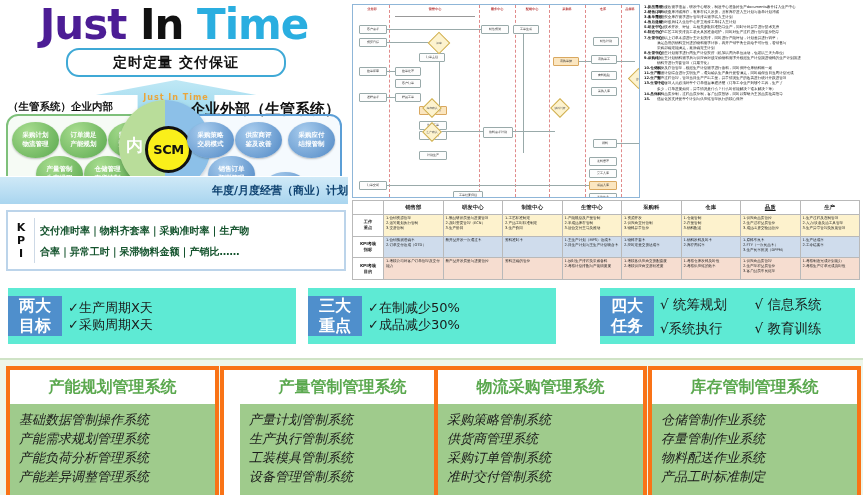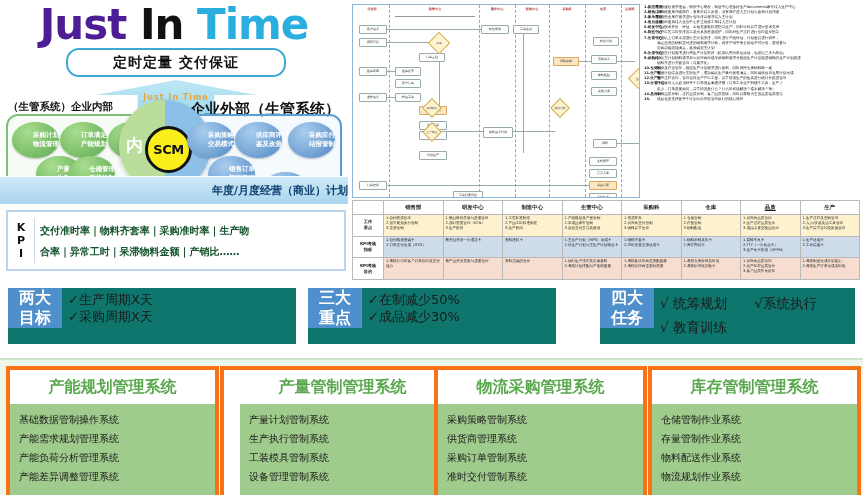--- a/index.html
+++ b/index.html
@@ -27,21 +27,21 @@
   .arrow-label{position:absolute;left:96px;top:19px;width:160px;text-align:center;
     font-size:8px;font-weight:bold;color:#eaa63a;letter-spacing:1px;}
   .lbl-inner{position:absolute;left:8px;top:26px;font-size:10.5px;font-weight:bold;color:#111;}
   .lbl-outer{position:absolute;right:8px;top:26px;font-size:15px;font-weight:bold;color:#111;text-align:right;}
 
   .grp{position:absolute;top:40px;height:78px;border-radius:12px;}
   .grp-in{left:6px;width:164px;border:2px solid #7ec07a;background:rgba(236,247,233,.45);}
   .grp-out{right:6px;width:164px;border:2px solid #5b9ed6;background:rgba(233,243,252,.45);}
 
   .bub{position:absolute;width:47px;height:36px;border-radius:50%;
-    display:flex;flex-direction:column;align-items:flex-end;justify-content:center;
+    display:flex;flex-direction:column;align-items:center;justify-content:center;
     font-size:6.5px;font-weight:bold;color:#fff;line-height:9px;text-align:center;
     box-shadow:0 1px 2px rgba(0,0,0,.25);}
   .bub.g{background:radial-gradient(circle at 35% 28%,#a8dd8f,#5aa84e);}
   .bub.b{background:radial-gradient(circle at 35% 28%,#a9cdee,#4f87c4);}
 
   .ball{position:absolute;left:119px;top:26px;width:92px;height:92px;border-radius:50%;
     background:linear-gradient(90deg,#b9dd9a 0 50%,#8cc0e8 50% 100%);
     box-shadow:0 2px 4px rgba(0,0,0,.2);}
   .ball .ch{position:absolute;top:34px;font-size:17px;font-weight:bold;color:#fff;}
   .ball .ch.l{left:7px;} .ball .ch.r{right:7px;}
@@ -55,40 +55,40 @@
     font-weight:bold;color:#0b3f6e;}
 
   .kpi-box{position:absolute;left:6px;top:210px;width:336px;height:57px;
     background:#fff;border:2px solid #bcd4ea;display:flex;align-items:center;}
   .kpi-tag{width:26px;text-align:center;font-size:11px;font-weight:bold;color:#111;
     line-height:13px;border-right:1.5px solid #cdd9e6;padding:3px 0;}
   .kpi-text{flex:1;padding:0 5px;font-size:10px;font-weight:bold;color:#14532d;line-height:21px;}
 
   
   .goalrow{position:absolute;left:0;top:288px;width:863px;height:66px;}
-  .goal{position:absolute;top:0;height:56px;background:#0f766e;display:flex;align-items:flex-start;}
+  .goal{position:absolute;top:0;height:56px;background:#5eead4;display:flex;align-items:center;}
   .goal .tag{width:54px;background:#4f8fcc;color:#fff;font-size:16px;font-weight:bold;
     display:flex;flex-direction:column;align-items:center;justify-content:center;line-height:20px;}
   .goal .body{flex:1;padding:3px 6px;font-size:13px;color:#1a1a1a;line-height:17px;}
   .goal .body .li{white-space:nowrap;}
   .g1{left:8px;width:288px;}
   .g2{left:308px;width:248px;}
   .g3{left:600px;width:255px;}
   .g3 .body{display:flex;flex-wrap:wrap;align-content:center;}
   .g3 .li{width:50%;font-size:13.5px;line-height:24px;}
 
   
   .sysrow{position:absolute;left:0;top:358px;width:863px;height:137px;
     background:#eef6ea;border-top:2px solid #cfe3c6;}
   .card{position:absolute;top:6px;width:205px;height:126px;background:#fff;
     border:4px solid #f97316;}
   .card h3{margin:0;height:34px;line-height:34px;text-align:center;
     font-size:16px;font-weight:bold;color:#5aa84e;}
   .card ul{margin:0;padding:6px 0 0 9px;list-style:none;background:#9fcb8c;height:86px;}
-  .card li{font-size:10px;color:#1a1a1a;line-height:19px;}
+  .card li{font-size:13px;color:#1a1a1a;line-height:19px;font-style:italic;}
   .c1{left:6px;} .c2{left:220px;padding-left:16px;} .c3{left:434px;} .c4{left:648px;}
 
   
   #flow{position:absolute;left:352px;top:4px;width:286px;height:192px;
     background:#fff;border:1px solid #8fb6d8;overflow:hidden;}
   .swimlane{position:absolute;top:0;bottom:0;border-right:1px dashed #e08a8a;}
   .lane-hd{position:absolute;top:2px;font-size:3.2px;color:#b44;font-weight:bold;
     text-align:center;white-space:nowrap;}
   .lane-rule{position:absolute;height:1px;background:#999;}
   .node{position:absolute;background:#fdfdfd;border:.5px solid #9aa;border-radius:1px;
@@ -158,21 +158,21 @@
         <span>产能规划</span>
       </div>
       <div class="bub g" style="left:108px;top:48px;">
         <span>需求调研</span>
         <span>预测计划</span>
       </div>
       <div class="bub g" style="left:36px;top:82px;">
         <span>产量管制</span>
         <span>生产排程</span>
       </div>
-      <div class="bub g" style="left:68px;top:82px;">
+      <div class="bub g" style="left:84px;top:82px;">
         <span>仓储管理</span>
         <span>存货控制</span>
       </div>
 
       <div class="ball">
         <span class="ch l">内</span>
         <span class="ch r">外</span>
       </div>
       <div class="scm-circle">
         <span>SCM</span>
@@ -539,20 +539,21 @@
       </div>
     </div>
 
     <div class="goal g3">
       <div class="tag">
         <span>四大</span>
         <span>任务</span>
       </div>
       <div class="body">
         <div class="li">√ 统筹规划</div>
+        <div class="li">√ 信息系统</div>
         <div class="li">√系统执行</div>
         <div class="li">√ 教育训练</div>
       </div>
     </div>
   </div>
 
   <div class="sysrow">
     <div class="card c1">
       <h3>产能规划管理系统</h3>
       <ul>
@@ -579,18 +580,18 @@
         <li>采购订单管制系统</li>
         <li>准时交付管制系统</li>
       </ul>
     </div>
     <div class="card c4">
       <h3>库存管制管理系统</h3>
       <ul>
         <li>仓储管制作业系统</li>
         <li>存量管制作业系统</li>
         <li>物料配送作业系统</li>
-        <li>物流规划作业系统</li>
+        <li>产品工时标准制定</li>
       </ul>
     </div>
   </div>
 
 </div>
 
 </body></html>

